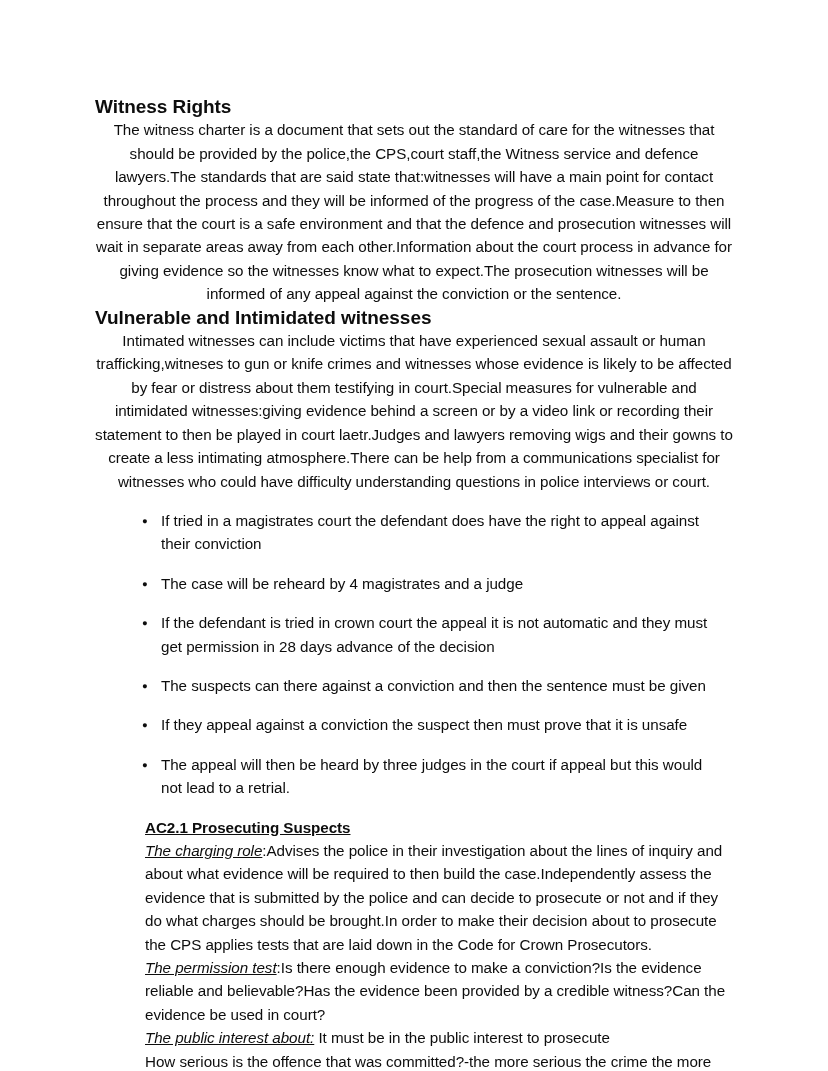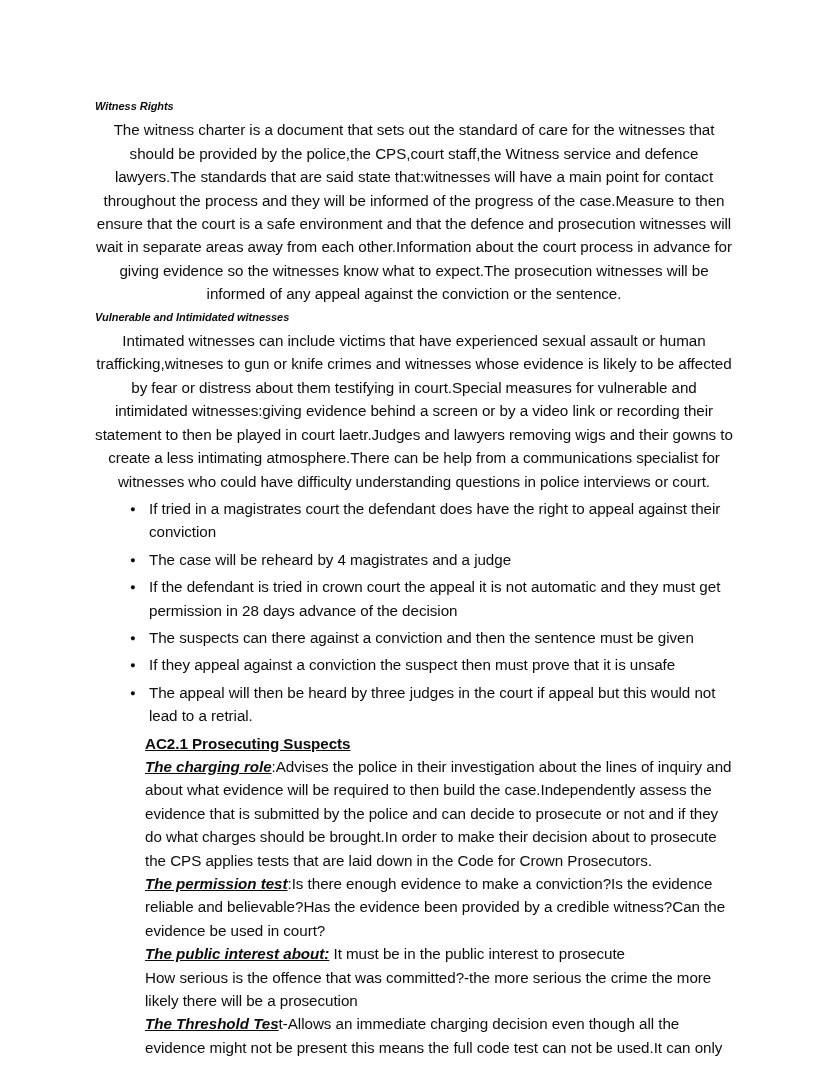--- a/index.html
+++ b/index.html
@@ -30,56 +30,55 @@
   p, h3, li {
     margin: 0;
     padding: 0;
     font-size: 15.2px;
     line-height: 23.4px;
     font-weight: normal;
     letter-spacing: -0.05px;
   }
   .heading-bi {
     font-weight: bold;
-    font-style: italic;
-    font-size: 11px;
+    font-size: 19px;
     line-height: 23.4px;
   }
   .para {
     text-align: center;
   }
   ul.bullets {
     margin: 0;
     padding: 0;
     list-style: none;
   }
   ul.bullets > li {
     position: relative;
     padding-left: 50px;
-    margin: 4px;
+    margin: 16px;
   }
   ul.bullets > li::before {
     content: "\25CF";
     position: absolute;
     left: 31px;
     top: 0;
     font-size: 9.5px;
     line-height: 23.4px;
     color: #0d0d0d;
   }
   .indent {
     padding-left: 50px;
   }
   .lbl-bu {
     font-weight: bold;
     text-decoration: underline;
     margin-top: 12px;
   }
   .lbl-biu {
-    font-weight: bold;
+    font-weight: normal;
     font-style: italic;
     text-decoration: underline;
   }
 </style>
 </head>
 <body>
 
 <div class="page">
   <div class="content">
 

